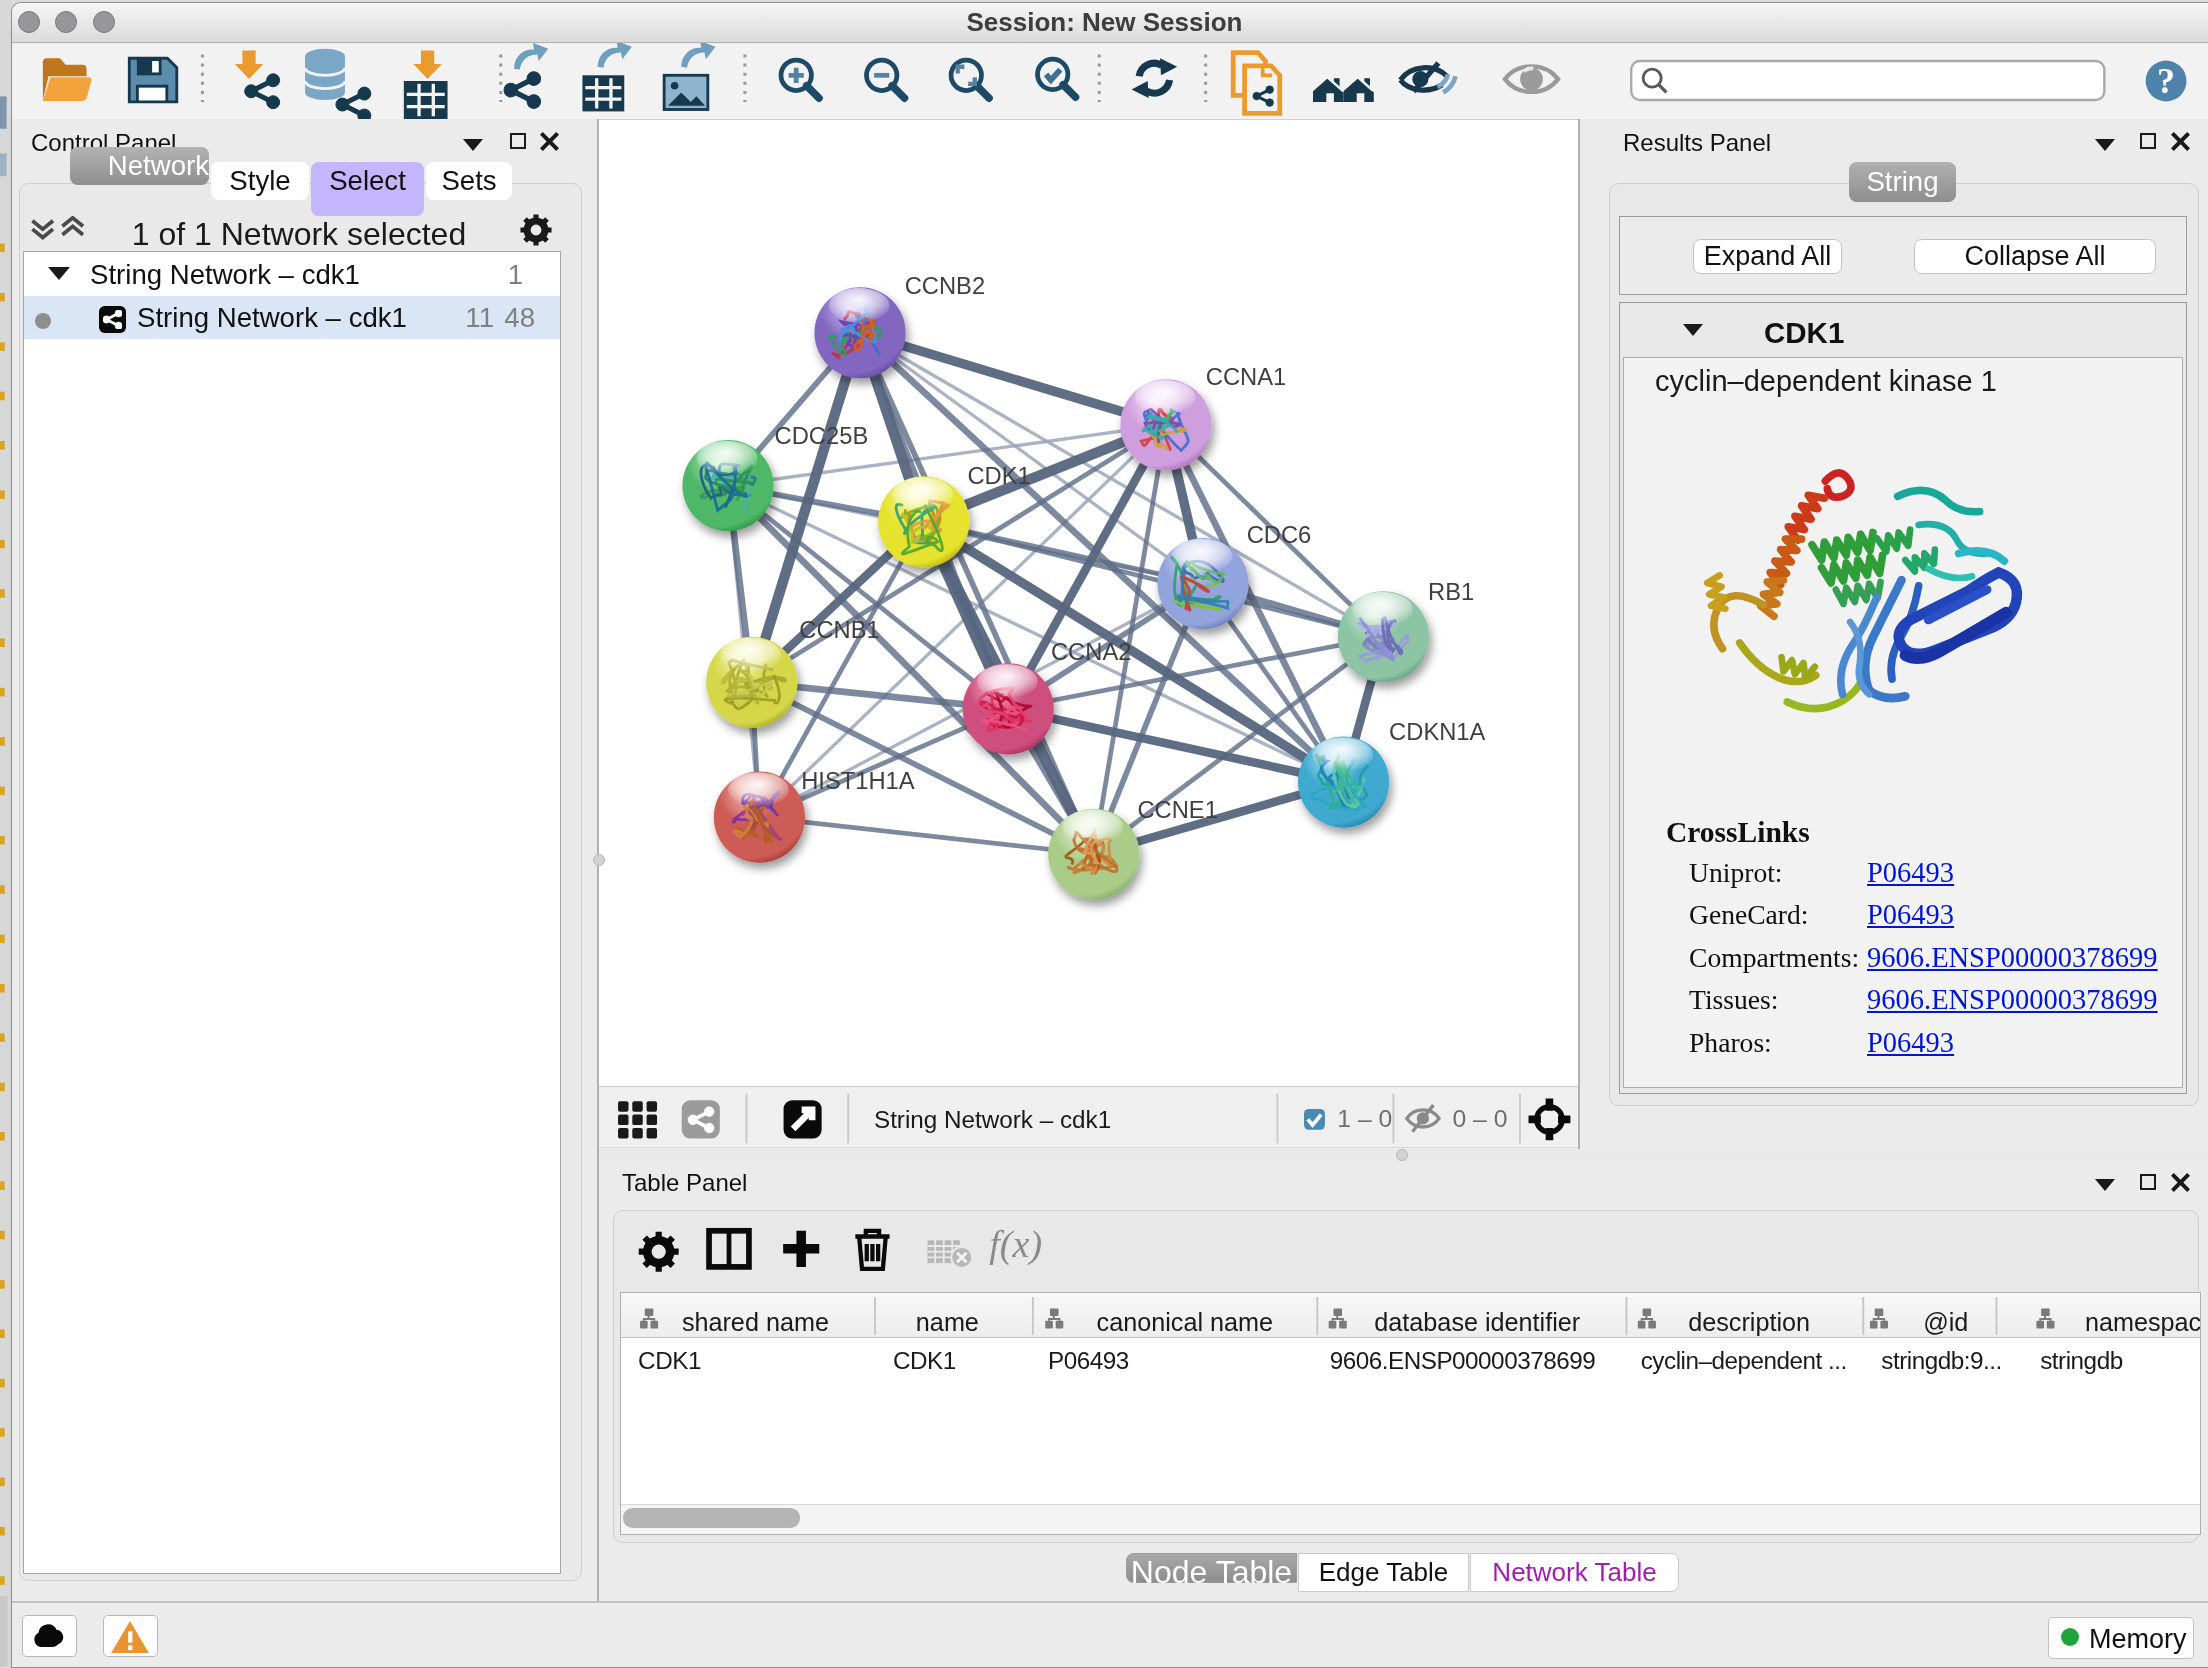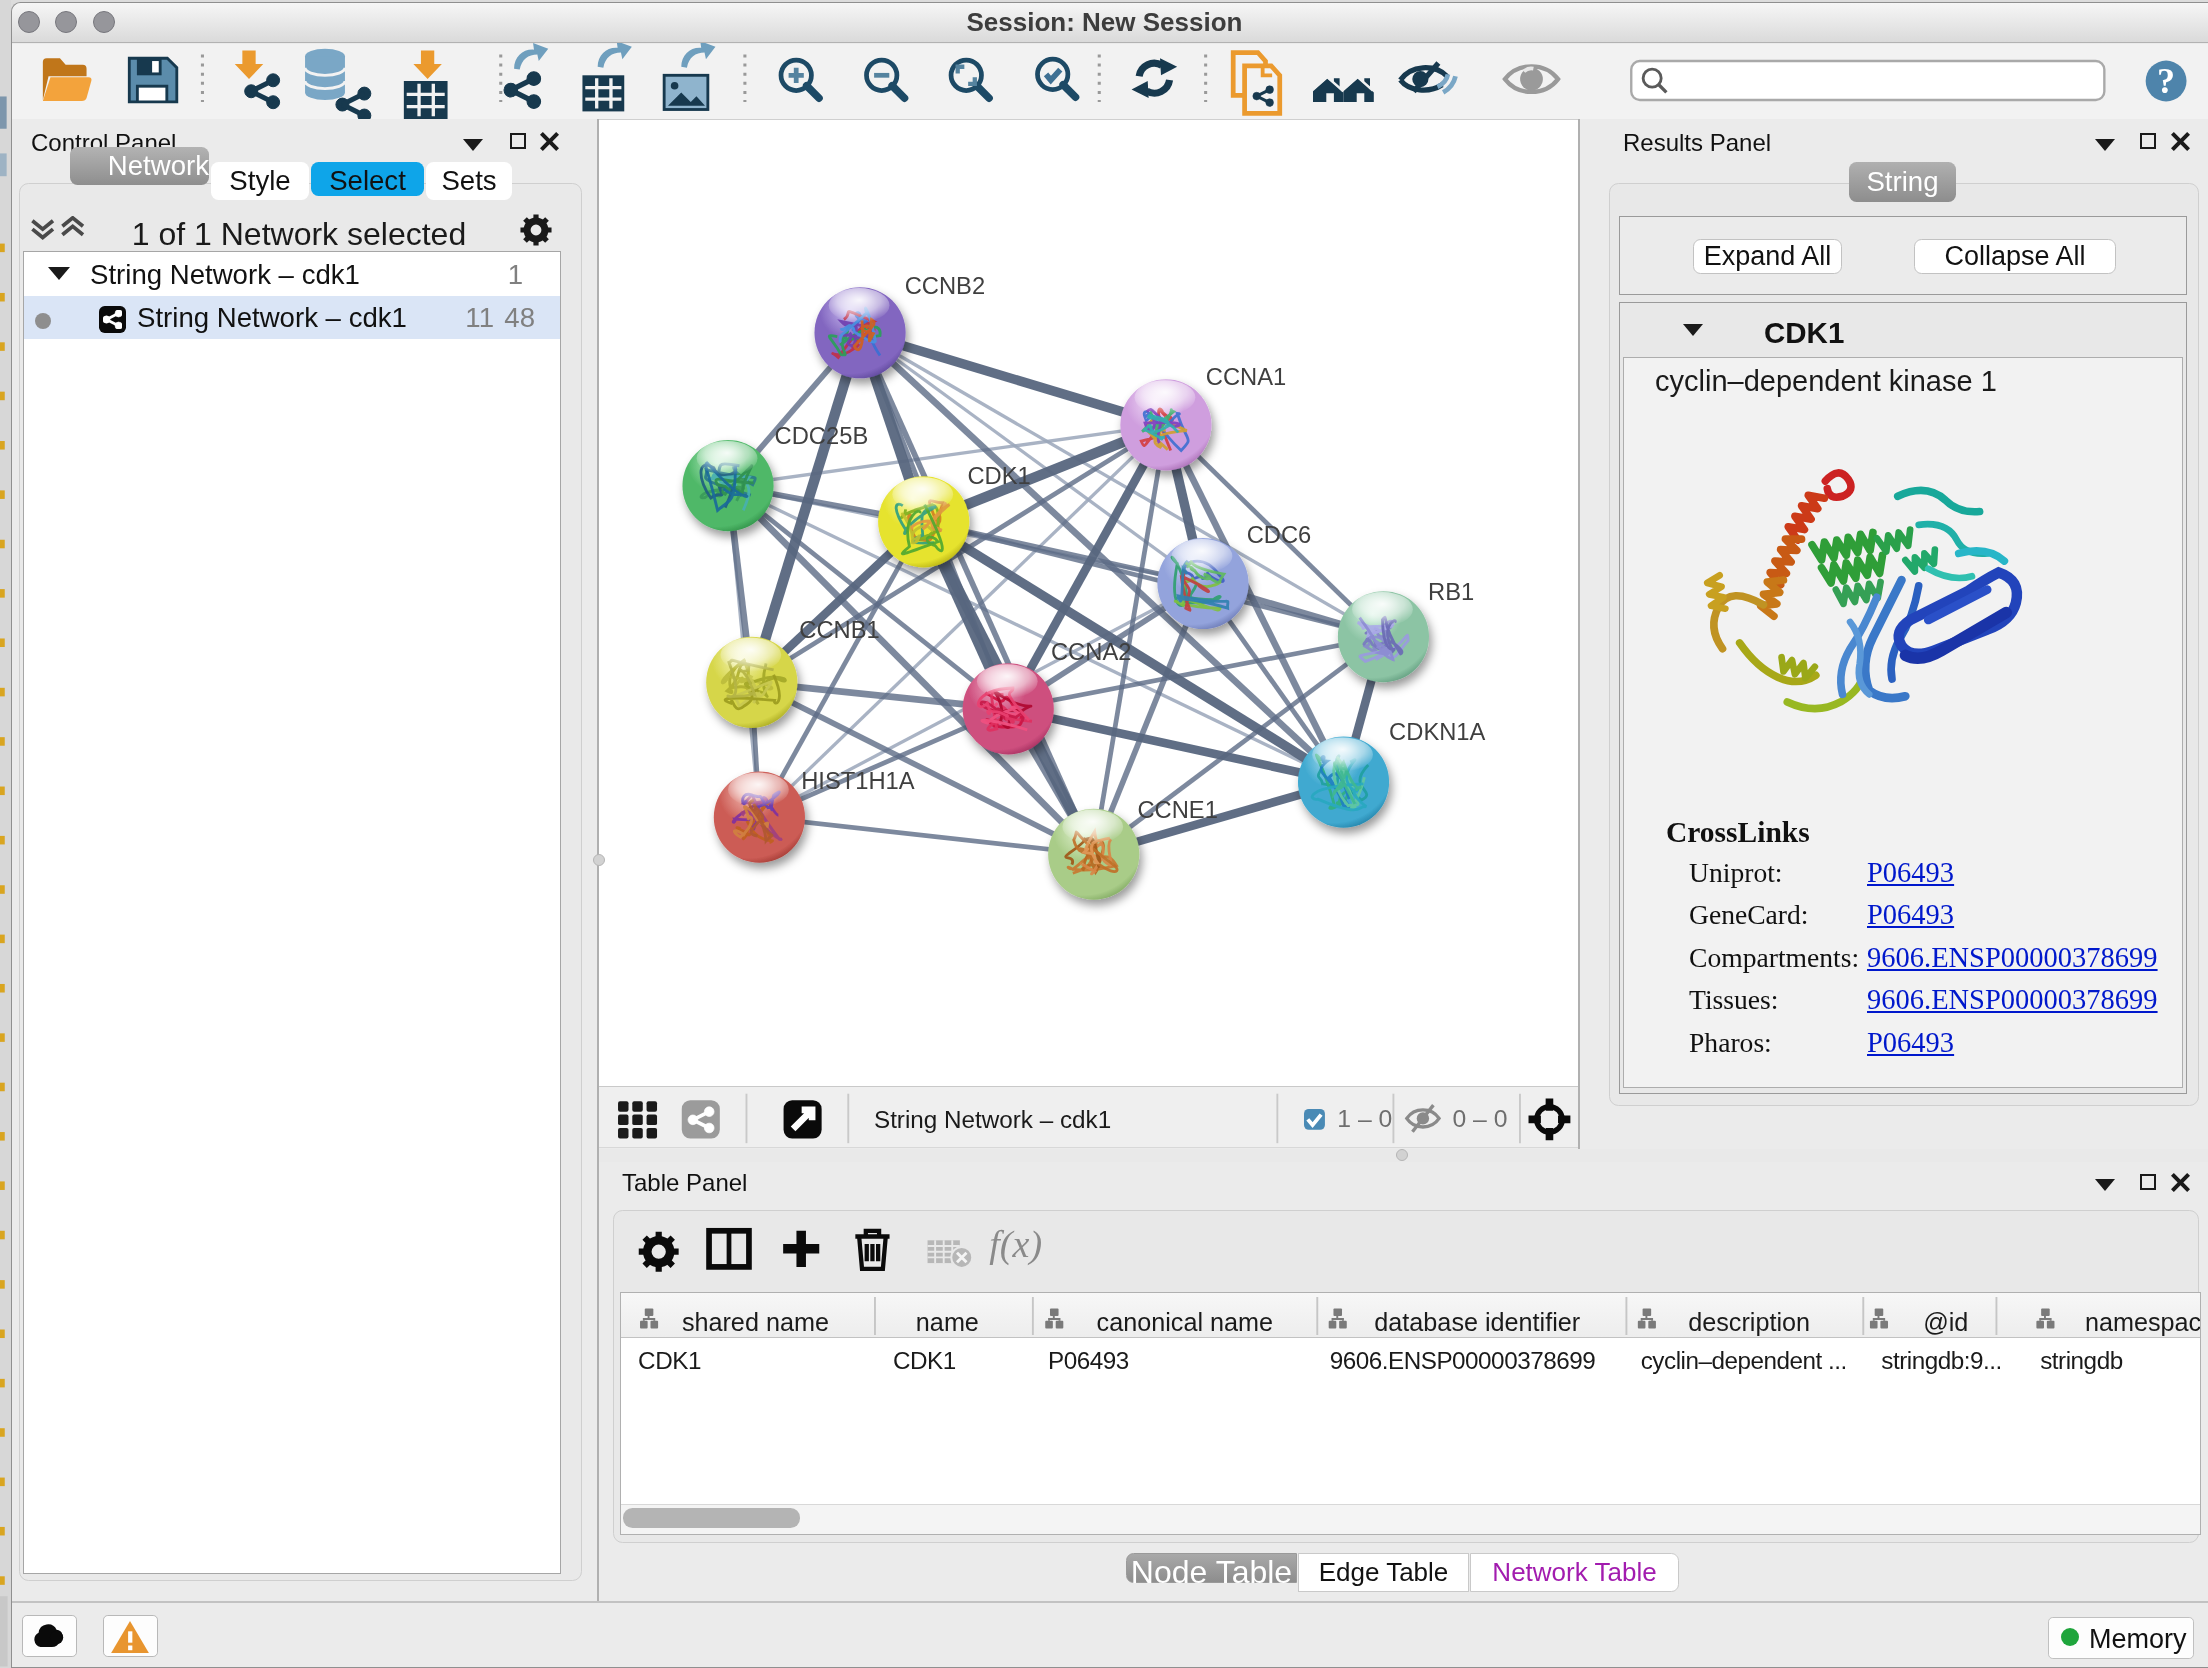--- a/index.html
+++ b/index.html
@@ -225,21 +225,21 @@
 <div class="abs" style="left:597px;top:119px;width:1.9px;height:1482px;background:#b0b0b0;"></div>
 <div class="abs" style="left:31px;top:129px;font-size:24px;color:#111;">Control Panel</div>
 <div class="abs" style="left:463px;top:139px;width:0;height:0;border-left:10.5px solid transparent;border-right:10.5px solid transparent;border-top:12.4px solid #1a1a1a;"></div>
 <div class="abs" style="left:510px;top:133px;width:16px;height:16px;border:2.4px solid #1a1a1a;"></div>
 <svg class="abs" style="left:540px;top:132px;" width="19" height="19" viewBox="0 0 20 20">
     <path d="M3,0 L10,7 17,0 20,3 13,10 20,17 17,20 10,13 3,20 0,17 7,10 0,3 z" fill="#1a1a1a"></path>
   </svg>
 
 <div class="abs" style="z-index:5;left:70px;top:147px;width:139px;height:38px;border-radius:7.6px;background:linear-gradient(#b3b3b3,#8e8e8e);color:#fff;font-size:27.6px;text-align:right;line-height:38px;">Network</div>
 <div class="abs" style="z-index:5;left:211px;top:162px;width:98px;height:38px;border-radius:7.6px;background:#fff;color:#111;font-size:27.6px;text-align:center;line-height:38px;">Style</div>
-<div class="abs" style="z-index:5;left:311px;top:162px;width:113px;height:34px;border-radius:7.6px;background:#0ea5e9;color:#111;font-size:27.6px;text-align:center;line-height:38px;">Select</div>
+<div class="abs" style="z-index:5;left:311px;top:162px;width:113px;height:54px;border-radius:7.6px;background:#c4b5fd;color:#111;font-size:27.6px;text-align:center;line-height:38px;">Select</div>
 <div class="abs" style="z-index:5;left:426px;top:162px;width:86px;height:38px;border-radius:7.6px;background:#fff;color:#111;font-size:27.6px;text-align:center;line-height:38px;">Sets</div>
 
 <div class="abs" style="left:19px;top:183px;width:563px;height:1398px;background:#e9e9e9;border:1px solid #cfcfcf;border-radius:9.5px;"></div>
 <svg class="abs" style="left:30px;top:216px;" width="61" height="30" viewBox="0 0 64 32" fill="none" stroke="#4a4a4a" stroke-width="4">
 <path d="M2,8 l11,9 11,-9 M2,17 l11,9 11,-9" transform="translate(0,-3)"></path>
 <path d="M34,14 l11,-9 11,9 M34,23 l11,-9 11,9" transform="translate(0,-3)"></path>
 </svg>
 <div class="abs" style="left:23px;top:216px;width:552px;font-size:32px;color:#1a1a1a;text-align:center;">1 of 1 Network selected</div>
 <svg class="abs" style="left:519px;top:214px;" width="34" height="32" viewBox="0 0 36 34">
 <g transform="translate(18,17)" fill="none" stroke="#1a1a1a">
@@ -569,21 +569,21 @@
 <div class="abs" style="left:1623px;top:129px;font-size:24px;color:#111;">Results Panel</div>
 <div class="abs" style="left:2095px;top:139px;width:0;height:0;border-left:10.5px solid transparent;border-right:10.5px solid transparent;border-top:12.4px solid #1a1a1a;"></div>
 <div class="abs" style="left:2140px;top:133px;width:16px;height:16px;border:2.4px solid #1a1a1a;"></div>
 <svg class="abs" style="left:2171px;top:132px;" width="19" height="19" viewBox="0 0 20 20">
     <path d="M3,0 L10,7 17,0 20,3 13,10 20,17 17,20 10,13 3,20 0,17 7,10 0,3 z" fill="#1a1a1a"></path>
   </svg>
 <div class="abs" style="left:1609px;top:183px;width:590px;height:923px;background:#e8e8e8;border:1px solid #cfcfcf;border-radius:9.5px;"></div>
 <div class="abs" style="z-index:5;left:1849px;top:162px;width:107px;height:40px;border-radius:7.6px;background:linear-gradient(#b0b0b0,#8d8d8d);color:#fff;font-size:27.6px;text-align:center;line-height:39px;">String</div>
 <div class="abs" style="left:1619px;top:216px;width:568px;height:79px;background:#ebebeb;border:1px solid #9a9a9a;"></div>
 <div class="abs" style="left:1693px;top:239px;width:149px;height:35px;background:#fff;border:1px solid #c2c2c2;border-radius:7.6px;font-size:27px;color:#111;text-align:center;line-height:33px;">Expand All</div>
-<div class="abs" style="left:1914px;top:239px;width:202px;height:35px;background:#fff;border:1px solid #c2c2c2;border-radius:7.6px;font-size:27px;color:#111;text-align:center;line-height:33px;">Collapse All</div>
+<div class="abs" style="left:1914px;top:239px;width:242px;height:35px;background:#fff;border:1px solid #c2c2c2;border-radius:7.6px;font-size:27px;color:#111;text-align:center;line-height:33px;">Collapse All</div>
 <div class="abs" style="left:1619px;top:302px;width:568px;height:792px;background:#e8e8e8;border:1px solid #9a9a9a;"></div>
 <div class="abs" style="left:1683px;top:324px;width:0;height:0;border-left:10.5px solid transparent;border-right:10.5px solid transparent;border-top:12.4px solid #1a1a1a;"></div>
 <div class="abs" style="left:1764px;top:316px;font-size:29.5px;font-weight:bold;color:#111;">CDK1</div>
 <div class="abs" style="left:1623px;top:357px;width:560px;height:731px;background:#f2f2f2;border:1px solid #adadad;"></div>
 <div class="abs" style="left:1655px;top:365px;font-size:29px;color:#1a1a1a;">cyclin–dependent kinase 1</div>
 <svg class="abs" style="left:1673px;top:462px;" width="359" height="299" viewBox="0 0 377 314" fill="none" stroke-linecap="round">
 <path d="M160,20 q14,-16 24,-2 q8,12 -6,18 q-14,4 -16,-8" stroke="#cc2222" stroke-width="8"></path>
 <path d="M159,38 L142,35 L152,49 L135,46 L145,60 L128,57 L138,71 L121,68 L131,82" stroke="#cc3a18" stroke-width="8" stroke-linejoin="round"></path>
 <path d="M135,81 L118,81 L130,93 L113,92 L124,105 L107,104 L119,117 L102,116 L113,129" stroke="#c85a14" stroke-width="8" stroke-linejoin="round"></path>
 <path d="M116,124 L99,126 L112,137 L95,139 L109,149 L92,151 L106,162" stroke="#c87818" stroke-width="8" stroke-linejoin="round"></path>

